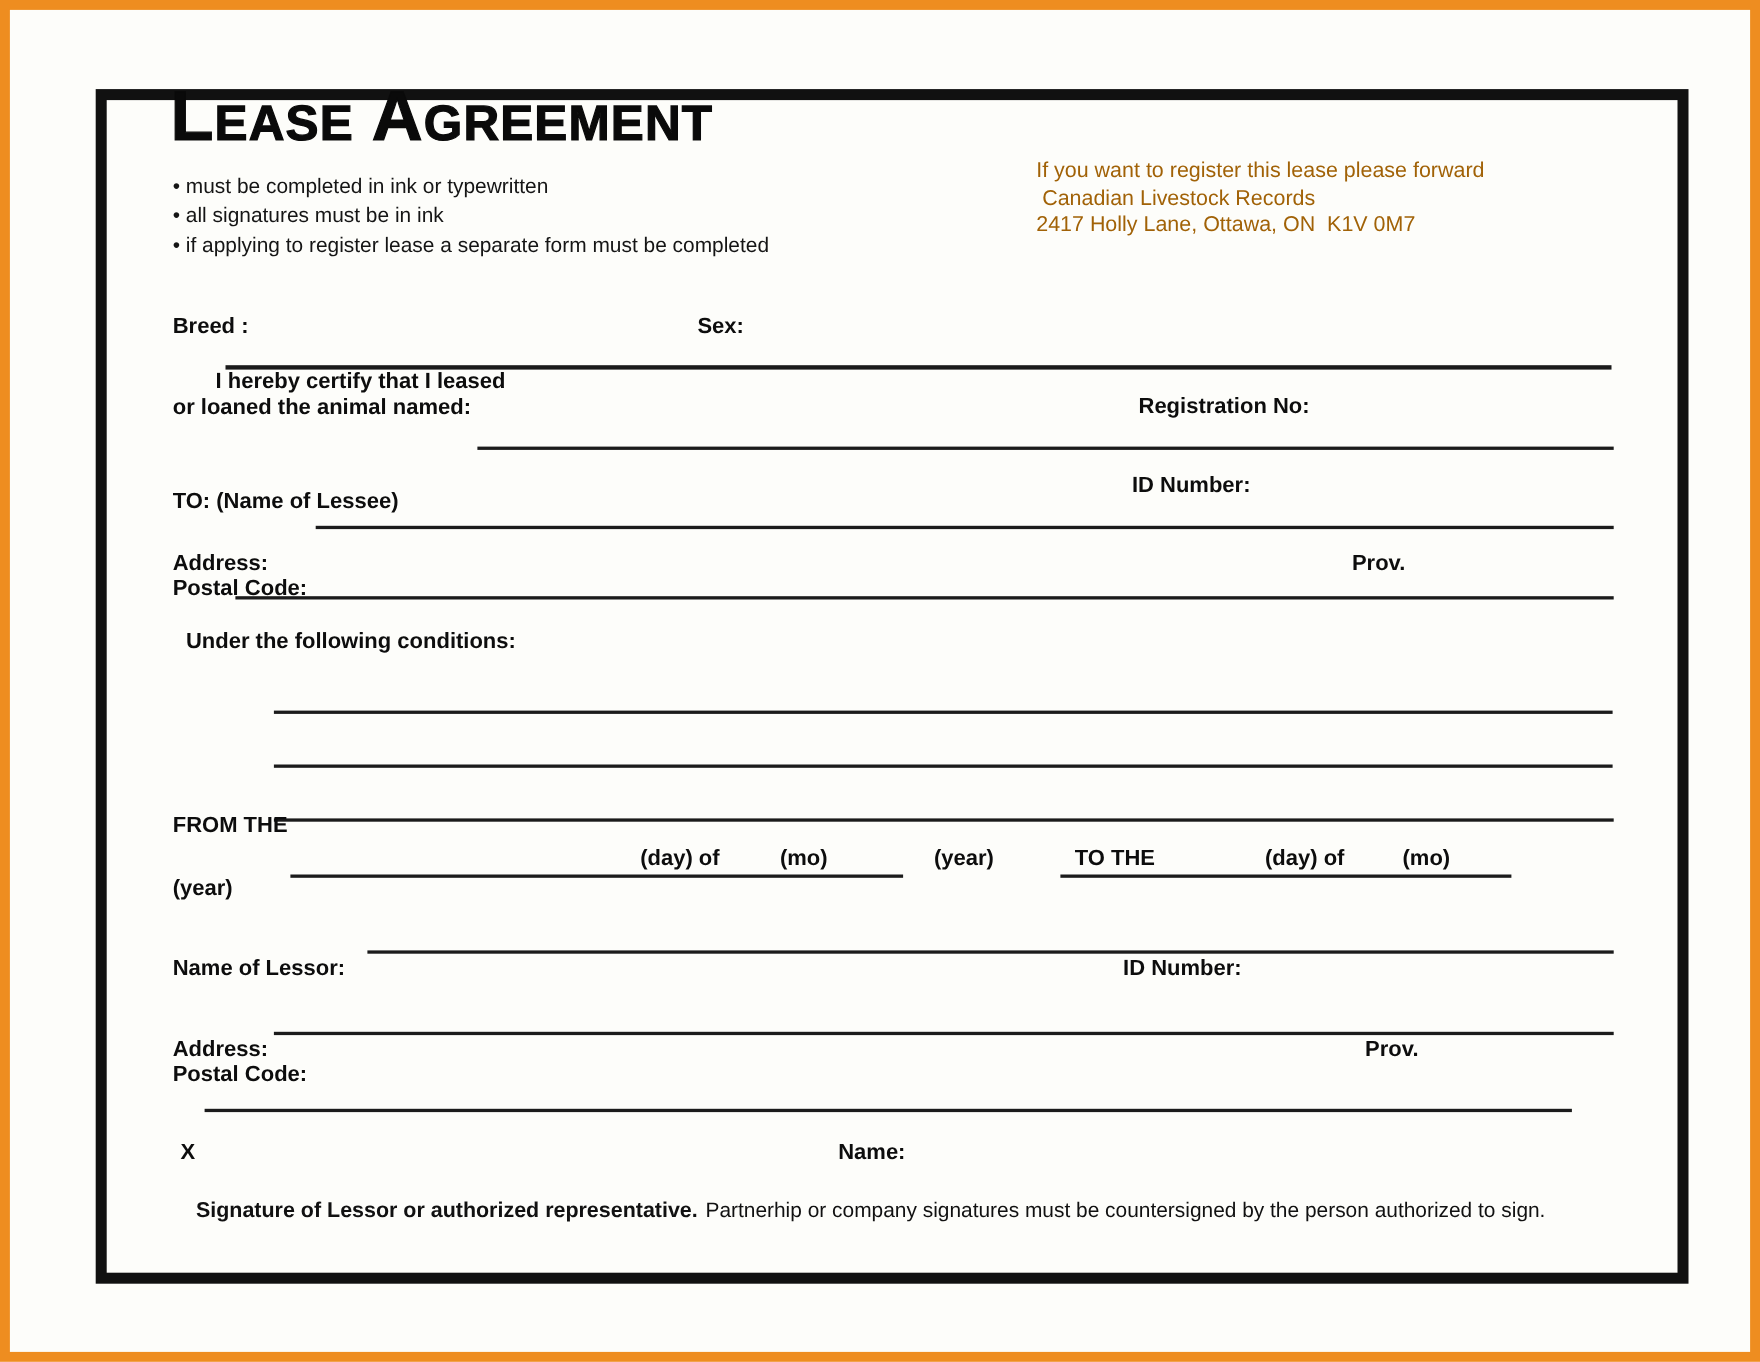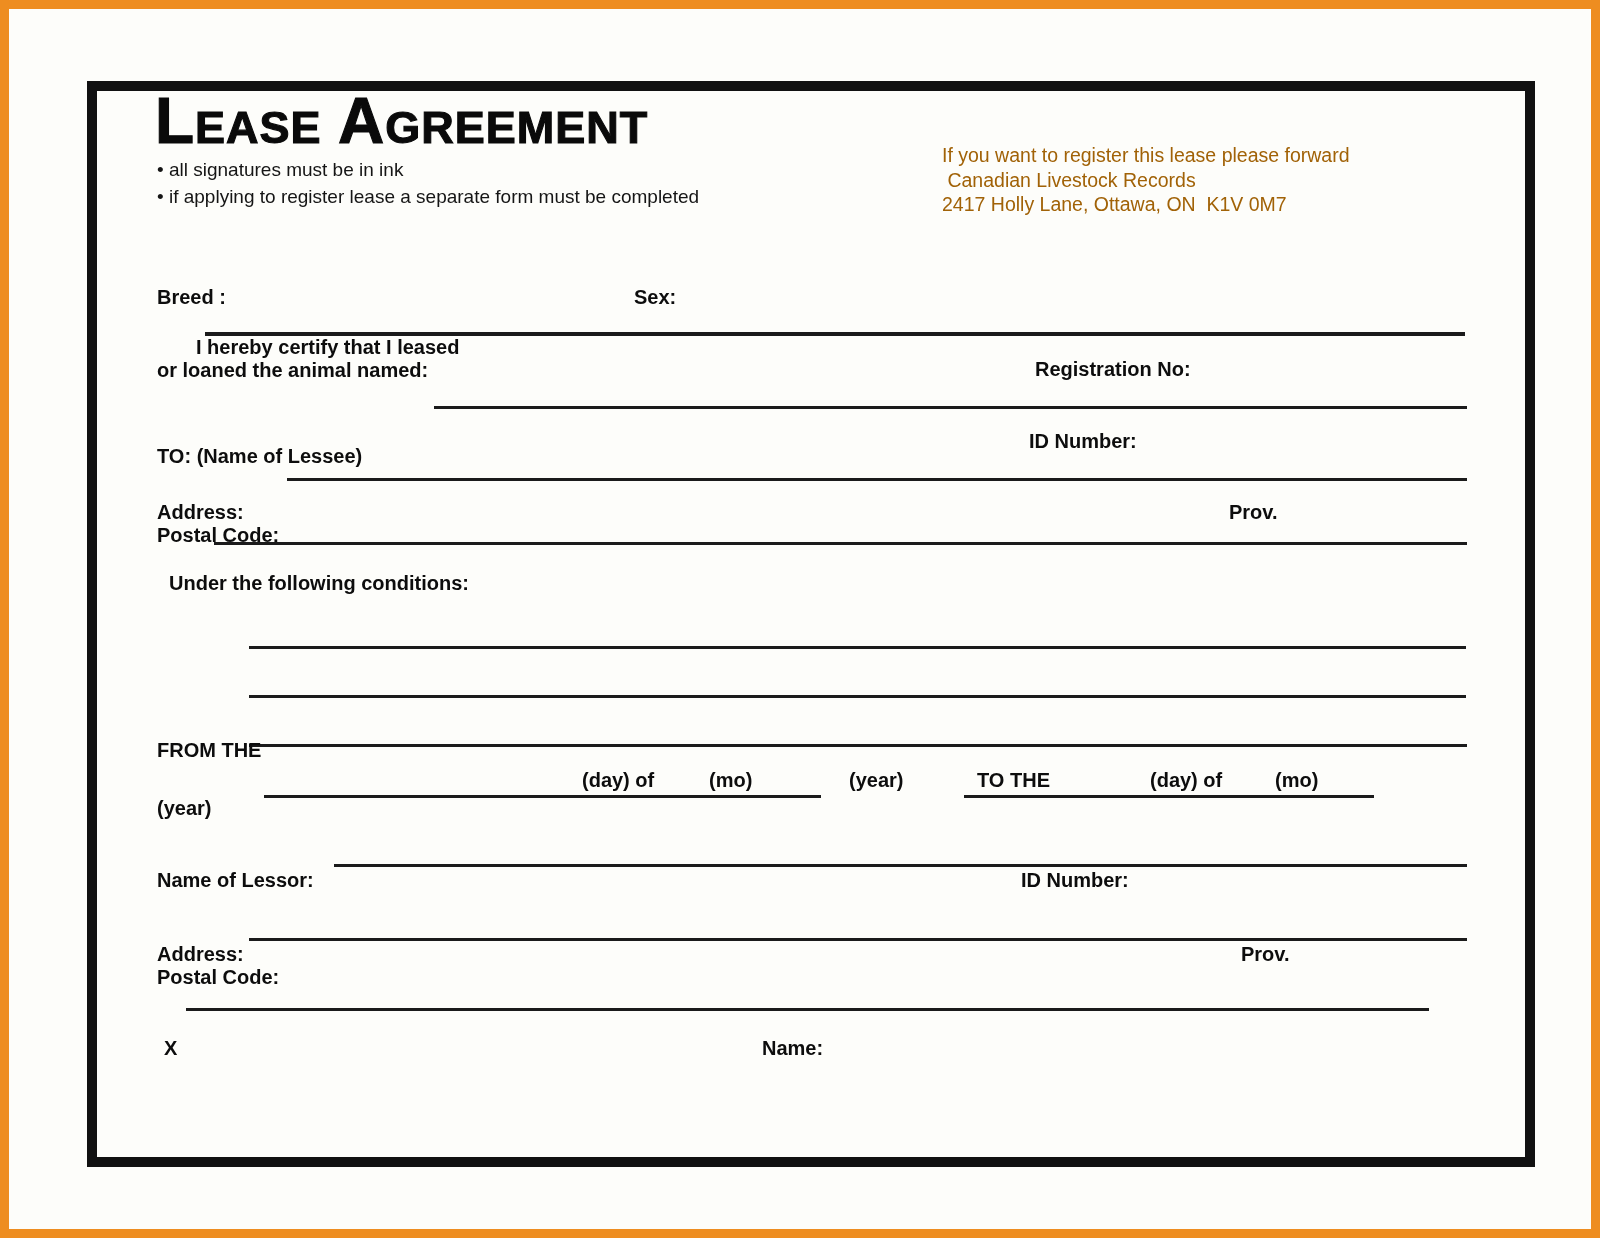--- a/index.html
+++ b/index.html
@@ -14,21 +14,21 @@
     color:#0D0D0D;
   }
   .frame {
     position:absolute;
     left:78px; top:72px; width:1448px; height:1086px;
     box-sizing:border-box;
     border:10px solid #111111;
     background:transparent;
   }
   .title {
-    position:absolute; left:146px; top:80px;
+    position:absolute; left:146px; top:64px;
     font-size:64px; font-weight:900;
     font-variant:small-caps;
     letter-spacing:1px;
     -webkit-text-stroke:1.1px #0A0A0A;
     color:#0A0A0A;
     line-height:1;
     white-space:pre;
   }
   .notes { position:absolute; left:148px; top:147px; }
   .note {
@@ -60,20 +60,21 @@
   .sig .r { font-weight:400; margin-left:7px; }
 </style>
 </head>
 <body>
 
 <div class="page">
   <div class="frame"></div>
 
   <div class="title">Lease Agreement</div>
   <div class="notes">
+    <div class="note">• must be completed in ink or typewritten</div>
     <div class="note">• all signatures must be in ink</div>
     <div class="note">• if applying to register lease a separate form must be completed</div>
   </div>
   <div class="reg-info">
     <div class="reg-line">If you want to register this lease please forward</div>
     <div class="reg-line"> Canadian Livestock Records</div>
     <div class="reg-line">2417 Holly Lane, Ottawa, ON  K1V 0M7</div>
   </div>
 
   <div class="lbl" style="left:148px; top:277px;">Breed :</div>
@@ -115,13 +116,16 @@
   <div class="lbl" style="left:1012px; top:860px;">ID Number:</div>
 
   <div class="rule" style="left:240px; top:929px; width:1218px;"></div>
   <div class="lbl" style="left:148px; top:934px;">Address:</div>
   <div class="lbl" style="left:1232px; top:934px;">Prov.</div>
   <div class="lbl" style="left:148px; top:957px;">Postal Code:</div>
 
   <div class="rule" style="left:177px; top:999px; width:1243px;"></div>
   <div class="lbl" style="left:155px; top:1028px;">X</div>
   <div class="lbl" style="left:753px; top:1028px;">Name:</div>
+  <div class="sig">
+    <span class="b">Signature of Lessor or authorized representative.</span><span class="r">Partnerhip or company signatures must be countersigned by the person authorized to sign.</span>
+  </div>
 </div>
 
 </body></html>

